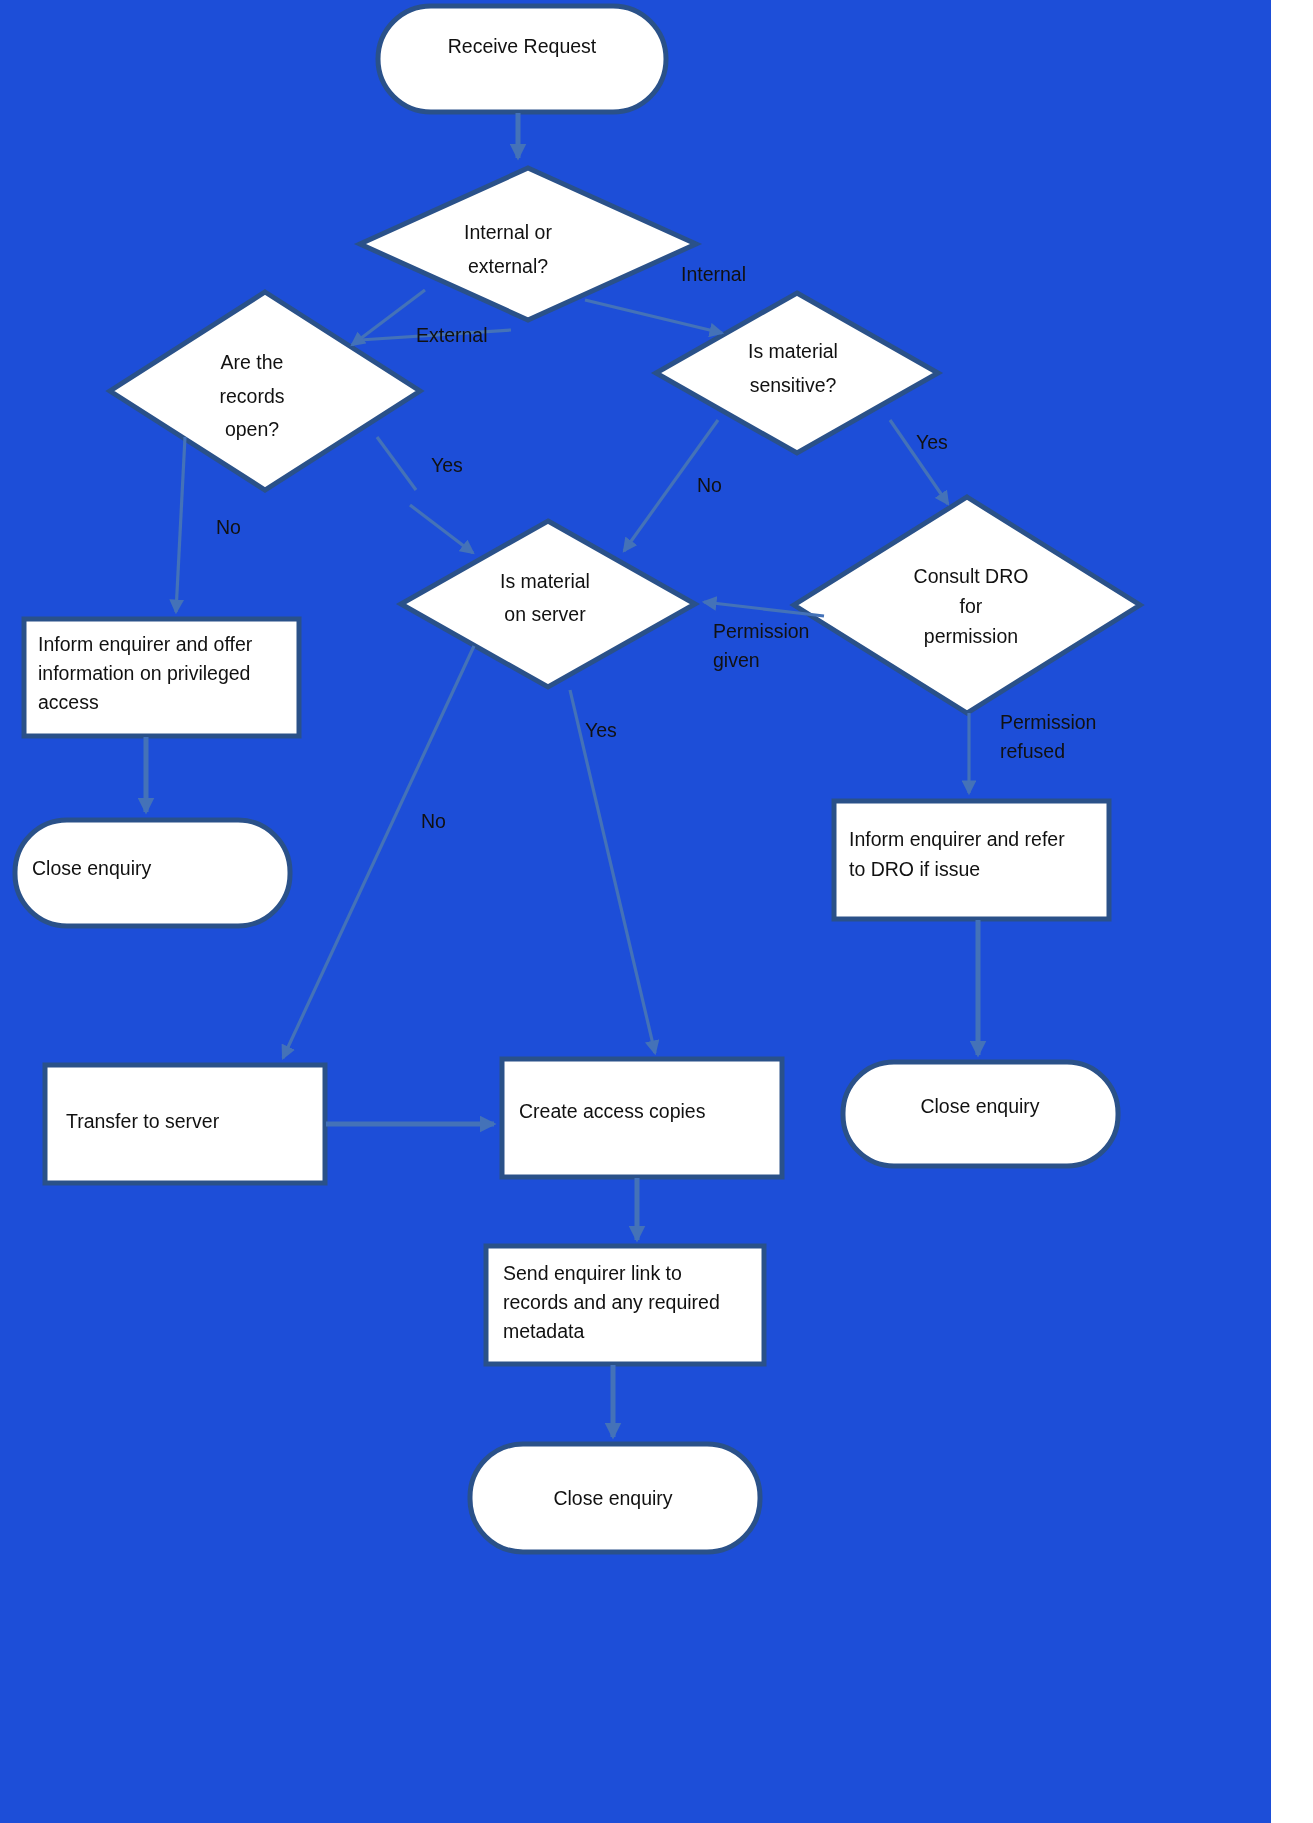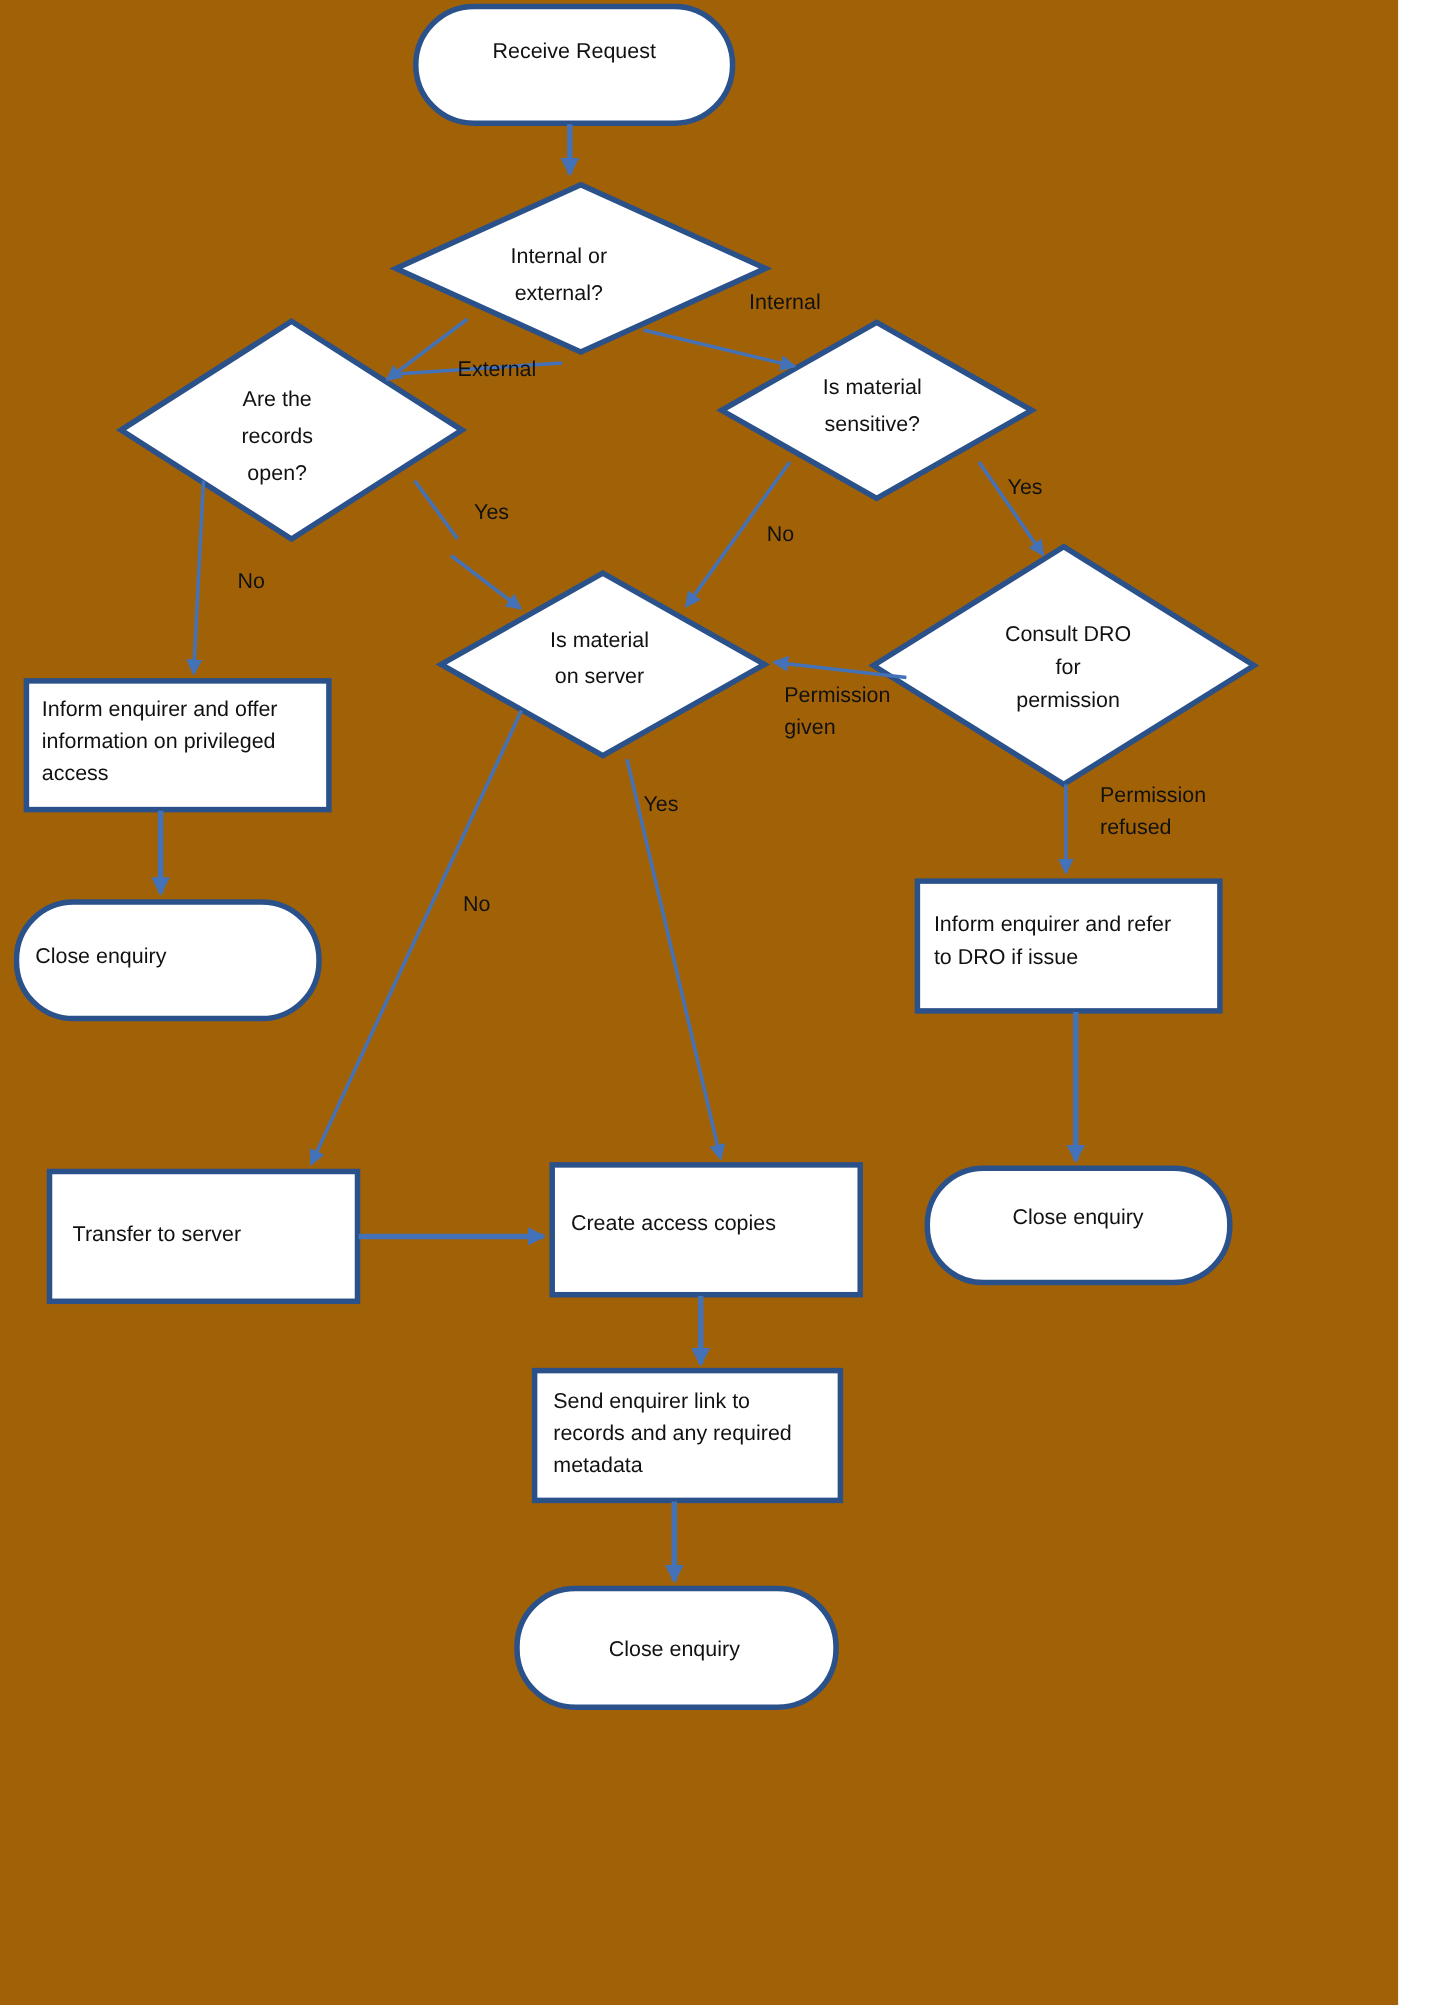--- a/index.html
+++ b/index.html
@@ -10,21 +10,21 @@
   body {
     width: 1313px;
     height: 1823px;
     font-family: "Liberation Sans", sans-serif;
     overflow: hidden;
   }
   #flowchart-root {
     position: relative;
     width: 1271px;
     height: 1823px;
-    background: #a16207;
+    background: #1d4ed8;
   }
   svg#flow-svg {
     position: absolute;
     top: 0;
     left: 0;
     width: 1313px;
     height: 1823px;
   }
   .node-shape {
     fill: #ffffff;

